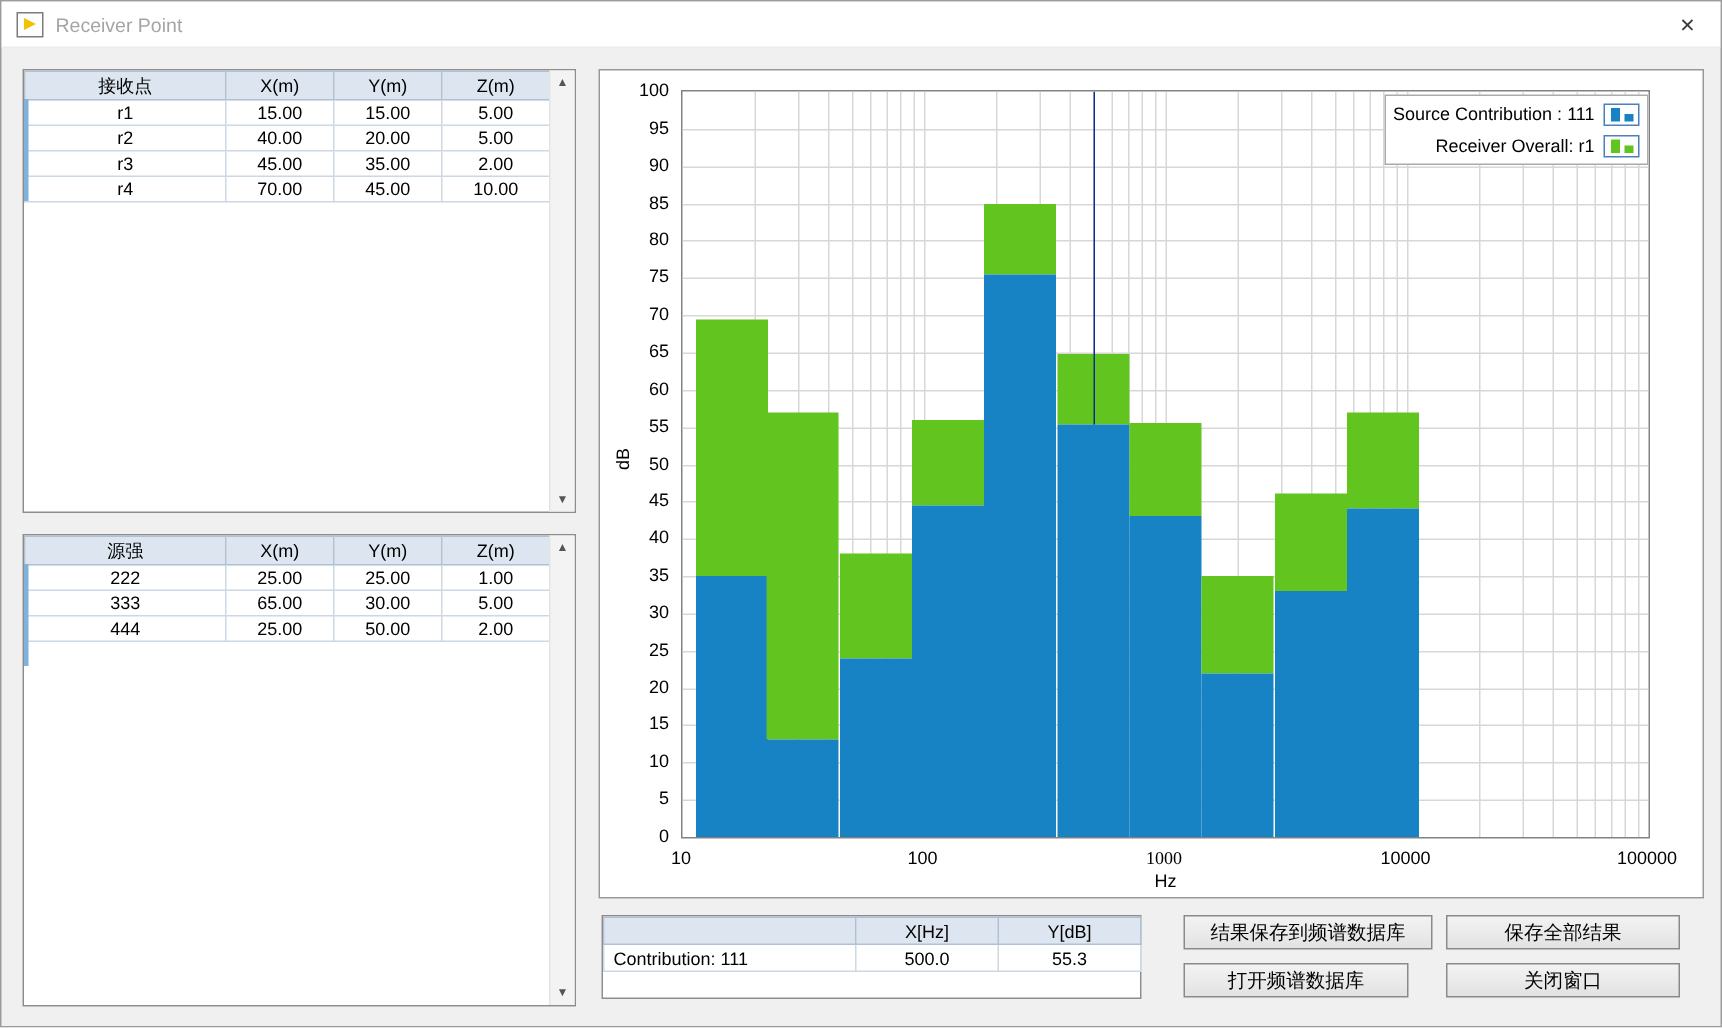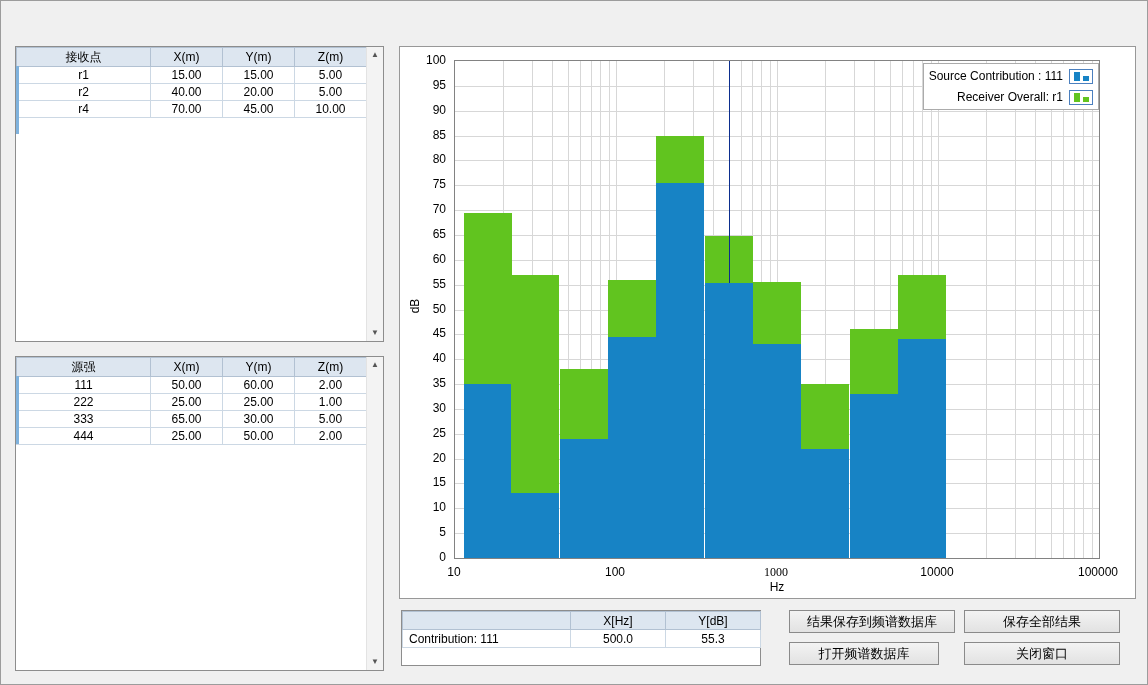--- a/index.html
+++ b/index.html
@@ -59,20 +59,27 @@
   #btn-save-db  { left:788px; top:609px; width:166px; }
   #btn-save-all { left:963px; top:609px; width:156px; }
   #btn-open-db  { left:788px; top:641px; width:150px; }
   #btn-close-win{ left:963px; top:641px; width:156px; }
 </style>
 </head>
 <body>
 
 <div class="window">
 
+  <div class="titlebar">
+    <div class="lv-icon">
+        <div class="tri"></div>
+      </div>
+    <span class="title-text">Receiver Point</span>
+    <div class="close-btn">✕</div>
+  </div>
 
   <div class="panel" id="receiver-panel">
     <table class="lv-table">
       <colgroup>
           <col class="c0">
           <col class="c1">
           <col class="c2">
           <col class="c3">
         </colgroup>
       <thead>
@@ -90,20 +97,26 @@
             <td>15.00</td>
             <td>5.00</td>
           </tr>
           <tr>
             <td>r2</td>
             <td>40.00</td>
             <td>20.00</td>
             <td>5.00</td>
           </tr>
           <tr>
+            <td>r3</td>
+            <td>45.00</td>
+            <td>35.00</td>
+            <td>2.00</td>
+          </tr>
+          <tr>
             <td>r4</td>
             <td>70.00</td>
             <td>45.00</td>
             <td>10.00</td>
           </tr>
         </tbody>
     </table>
     <div class="sel-strip"></div>
     <div class="vscroll">
       <div class="arrow up">▲</div>
@@ -121,26 +134,20 @@
         </colgroup>
       <thead>
           <tr>
         <th>源强</th>
         <th>X(m)</th>
         <th>Y(m)</th>
         <th>Z(m)</th>
       </tr>
         </thead>
       <tbody>
-          <tr>
-            <td>111</td>
-            <td>50.00</td>
-            <td>60.00</td>
-            <td>2.00</td>
-          </tr>
           <tr>
             <td>222</td>
             <td>25.00</td>
             <td>25.00</td>
             <td>1.00</td>
           </tr>
           <tr>
             <td>333</td>
             <td>65.00</td>
             <td>30.00</td>

